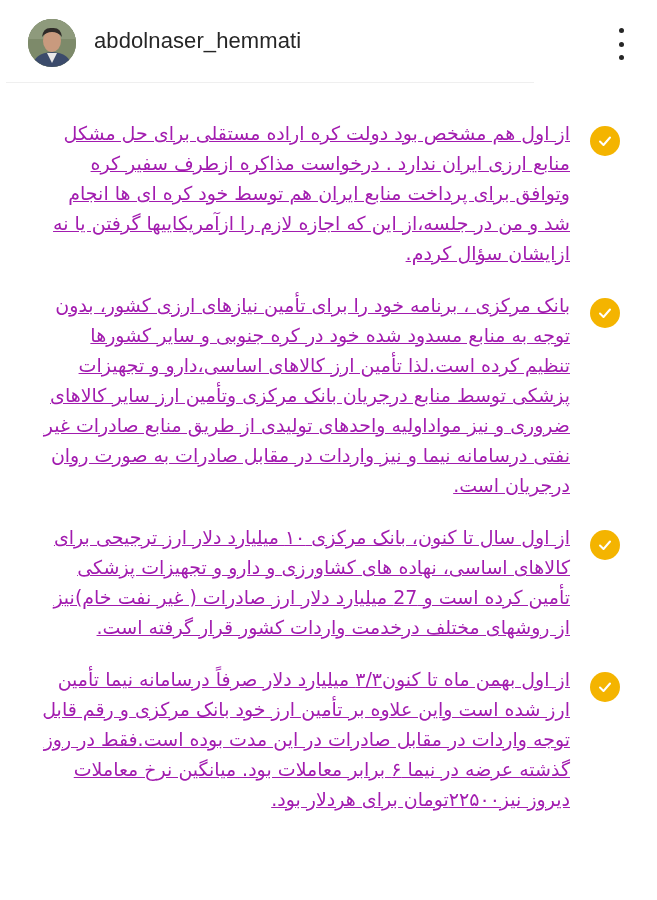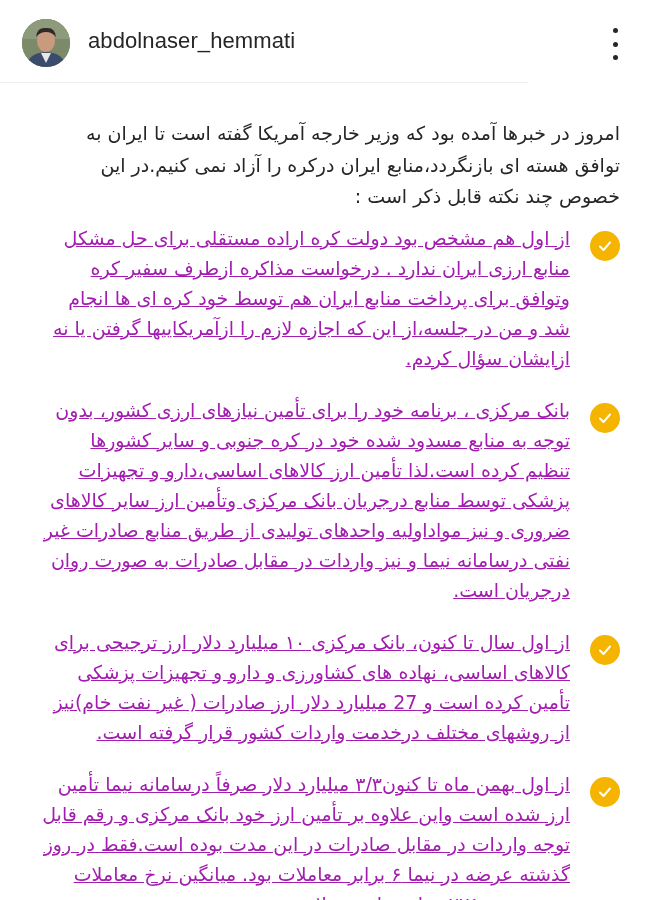--- a/index.html
+++ b/index.html
@@ -1,21 +1,21 @@
 <!DOCTYPE html>
 <html><head>
   <meta charset="utf-8">
   <style>
     * { box-sizing: border-box; margin: 0; padding: 0; }
     html, body {
       width: 657px; height: 900px; background: #ffffff; overflow: hidden;
       font-family: "DejaVu Sans", sans-serif; color: #262626;
     }
     .header {
-      position: absolute; left: 0; top: 0; width: 528px; height: 83px;
+      position: absolute; left: 6px; top: 0; width: 528px; height: 83px;
       display: flex; align-items: center; border-bottom: 1px solid #efefef; padding-left: 20px;
     }
     .avatar {
       position: absolute; left: 22px; top: 19px; width: 48px; height: 48px;
       border-radius: 50%; overflow: hidden; background: #6b7a5a;
     }
     .username {
       position: absolute; left: 88px; top: 28px; font-family: "Liberation Sans", sans-serif;
       font-size: 22px; color: #262626; letter-spacing: 0.1px;
     }
@@ -57,21 +57,20 @@
   </div>
   <div class="username">abdolnaser_hemmati</div>
   <div class="more-btn">
     <span></span>
     <span></span>
     <span></span>
   </div>
 </div>
 
 <div class="content">
-  <p class="intro">امروز در خبرها آمده بود که وزیر خارجه آمریکا گفته است تا ایران به توافق هسته ای بازنگردد،منابع ایران درکره را آزاد نمی کنیم.در این خصوص چند نکته قابل ذکر است :</p>
 
   <div class="point">
     <span class="check">
       <svg width="16" height="16" viewBox="0 0 16 16">
           <path d="M3 8.5 L6.5 12 L13 4.5" stroke="#fff" stroke-width="2" fill="none" stroke-linecap="round" stroke-linejoin="round"></path>
         </svg>
     </span>
     <p>از اول هم مشخص بود دولت کره اراده مستقلی برای حل مشکل منابع ارزی ایران ندارد . درخواست مذاکره ازطرف سفیر کره وتوافق برای پرداخت منابع ایران هم توسط خود کره ای ها انجام شد و من در جلسه،از این که اجازه لازم را ازآمریکاییها گرفتن یا نه ازایشان سؤال کردم.</p>
   </div>
 

